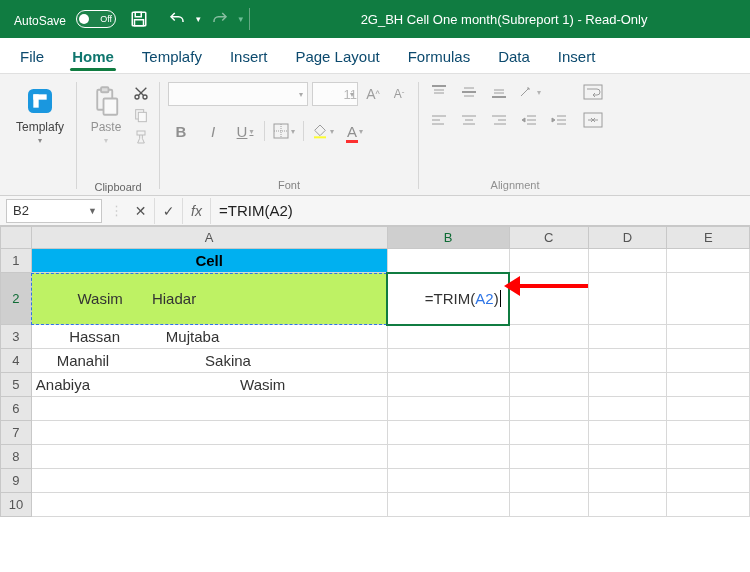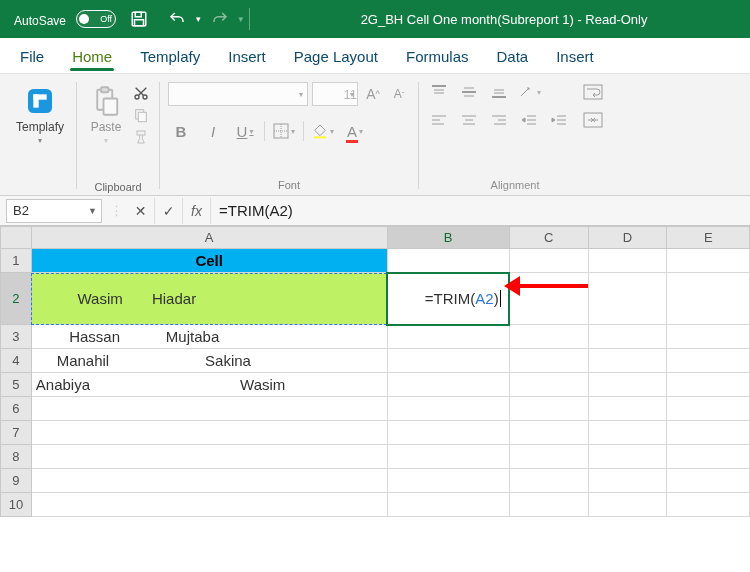--- a/index.html
+++ b/index.html
@@ -12,21 +12,21 @@
   .autosave-toggle { width: 40px; height: 18px; border: 1px solid #fff; border-radius: 9px; display: flex; align-items: center; justify-content: flex-end; padding: 0 3px; font-size: 9px; position: relative; background: rgba(255,255,255,0.05); }
   .autosave-toggle .dot { width: 10px; height: 10px; border-radius: 50%; background: #fff; position: absolute; left: 2px; top: 3px; }
   .title-icon { width: 22px; height: 22px; margin: 0 6px; display:flex; align-items:center; justify-content:center; }
   .undo-group { display:flex; align-items:center; gap: 2px; margin-left: 4px;}
   .title-divider { width: 1px; height: 22px; background: rgba(255,255,255,0.35); margin: 0 6px; }
   .file-title { flex: 1; text-align: center; font-size: 13px; color: #fff; padding-left: 10px; white-space: nowrap; overflow: hidden; }
 
   
   .ribbon-tabs { height: 36px; background: #fff; display: flex; align-items: flex-end; padding-left: 6px; border-bottom: 1px solid #e0e0e0; }
   .tab { padding: 8px 14px 8px 14px; font-size: 15px; color: #0c4a6e; cursor: pointer; }
-  .tab.home { color: #4d7c0f; font-weight: 400; position: relative; }
+  .tab.home { color: #0f766e; font-weight: 700; position: relative; }
   .tab.home::after { content:""; position:absolute; left:12px; right:12px; bottom:2px; height:3px; background:#107c41; border-radius:2px; }
 
   
   .ribbon { background: #f3f3f3; border-bottom: 1px solid #d0d0d0; padding: 4px 6px 2px 6px; display: flex; align-items: stretch; height: 122px; }
   .r-group { display: flex; flex-direction: column; align-items: center; padding: 0 6px; }
   .r-sep { width: 1px; background: #d6d6d6; margin: 4px 2px; }
   .r-group .controls { flex: 1; display: flex; align-items: flex-start; gap: 4px; padding-top: 4px; }
   .r-group .glabel { font-size: 11px; color: #666; text-align: center; padding: 2px 0 2px 0; margin-top: 32px; }
 
   .big-btn { display:flex; flex-direction:column; align-items:center; gap:2px; padding: 2px 4px; font-size:12px; color:#444; }

